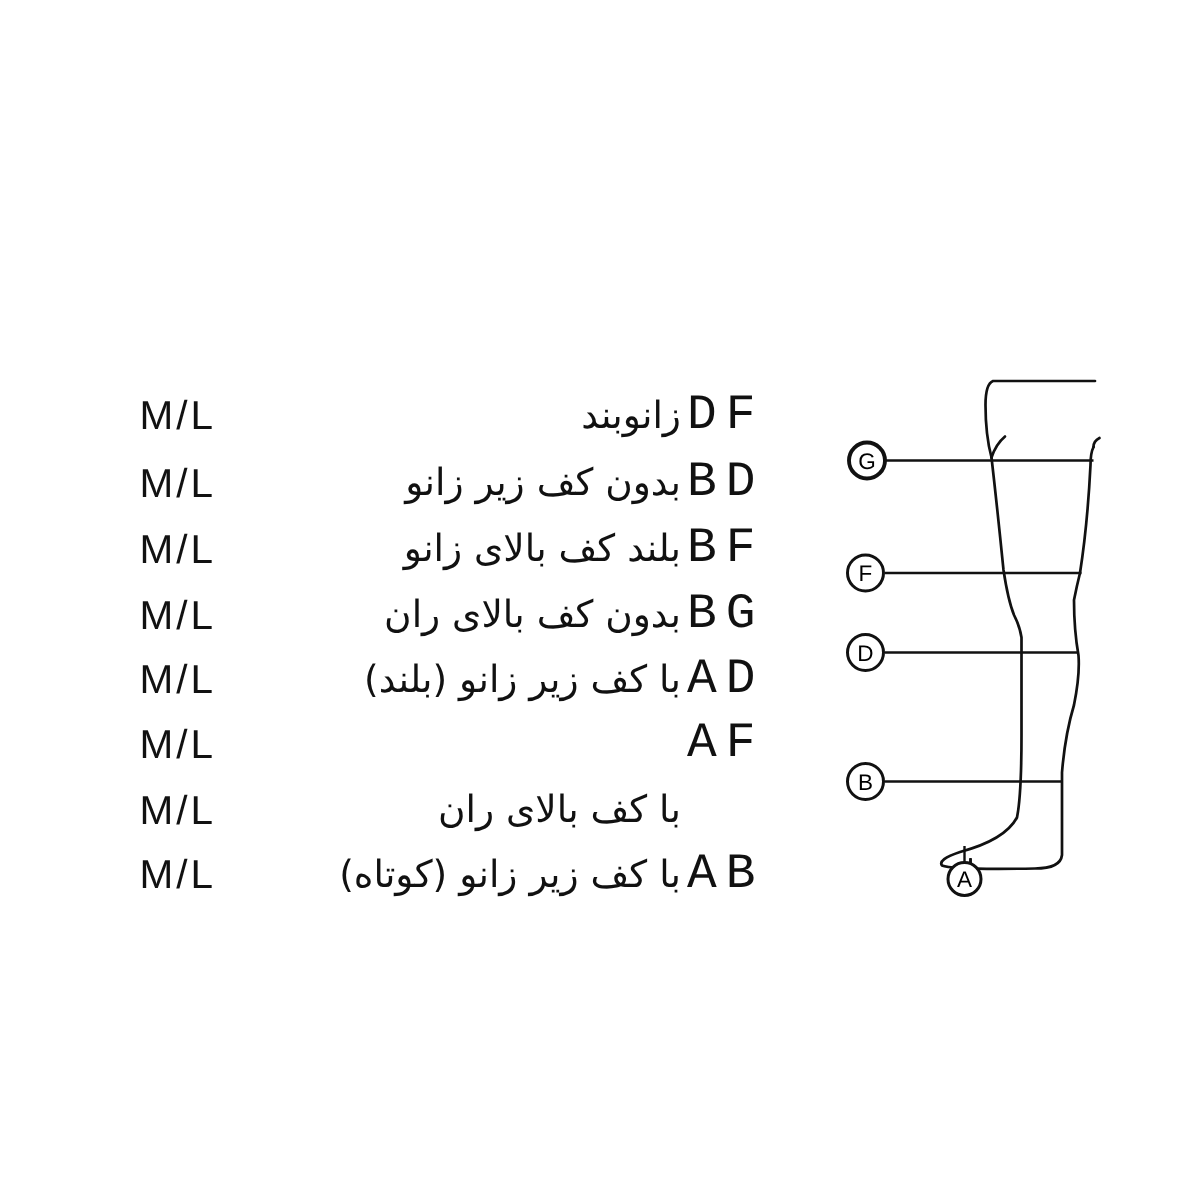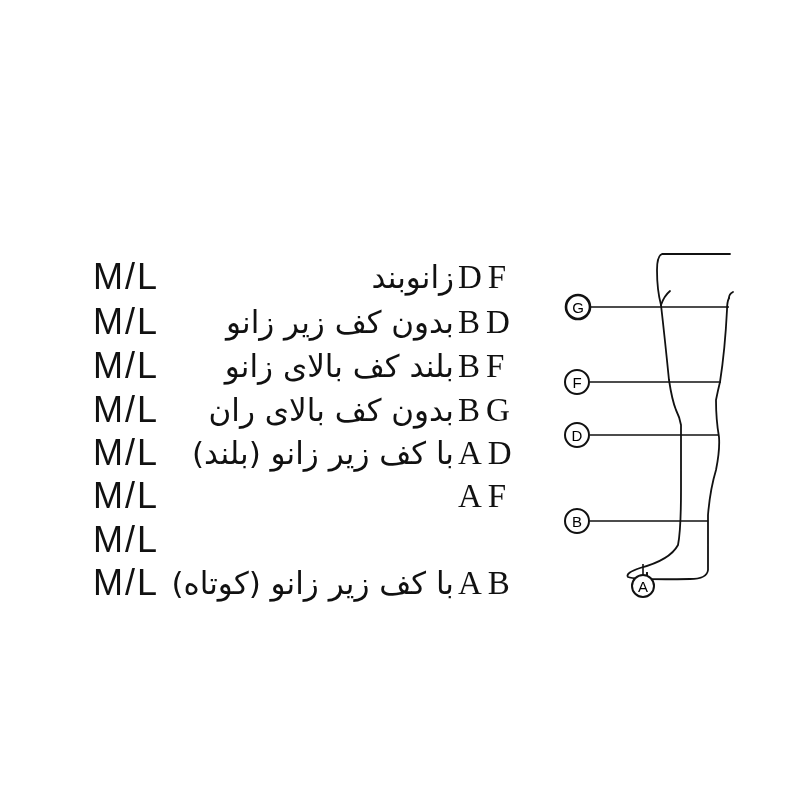--- a/index.html
+++ b/index.html
@@ -1,24 +1,24 @@
 <!DOCTYPE html>
 <html><head>
 <meta charset="utf-8">
 <style>
   html, body { margin: 0; padding: 0; background: #ffffff; }
   body { width: 800px; height: 800px; position: relative; overflow: hidden;
          font-family: "DejaVu Sans", "Liberation Sans", sans-serif; color: #111; }
   .row { position: absolute; left: 0; width: 540px; height: 44px; }
-  .size { position: absolute; left: 93px; top: 0; font-size: 36px; line-height: 44px;
+  .size { position: absolute; left: 93px; top: 0; font-size: 27px; line-height: 44px;
           letter-spacing: 2px; font-family: "Liberation Sans", sans-serif; }
-  .desc { position: absolute; right: 86px; top: 0; font-size: 31px; line-height: 44px;
+  .desc { position: absolute; right: 86px; top: 0; font-size: 25px; line-height: 44px;
           direction: rtl; white-space: nowrap; text-align: right; }
   .code { position: absolute; left: 458px; top: 0; font-size: 33px; line-height: 44px;
-          letter-spacing: 6px; font-family: Liberation Serif, serif; }
+          letter-spacing: 6px; font-family: Liberation Mono, monospace; }
   svg.diagram { position: absolute; left: 0; top: 0; }
   .lbl { font-family: "Liberation Sans", sans-serif; font-size: 15px; }
 </style>
 </head>
 <body>
 
 <div>
   <div class="row" style="top:255px">
     <span class="size">M/L</span>
     <span class="desc">زانوبند</span>
@@ -43,20 +43,21 @@
     <span class="size">M/L</span>
     <span class="desc">با کف زیر زانو (بلند)</span>
     <span class="code">AD</span>
   </div>
   <div class="row" style="top:474px">
     <span class="size">M/L</span>
     <span class="code">AF</span>
   </div>
   <div class="row" style="top:518px">
     <span class="size">M/L</span>
+    <span class="desc">با کف بالای ران</span>
   </div>
   <div class="row" style="top:561px">
     <span class="size">M/L</span>
     <span class="desc">با کف زیر زانو (کوتاه)</span>
     <span class="code">AB</span>
   </div>
 </div>
 
 <svg class="diagram" width="800" height="800" viewBox="0 0 800 800">
   <g fill="none" stroke="#111" stroke-width="1.8" stroke-linecap="round" stroke-linejoin="round">

